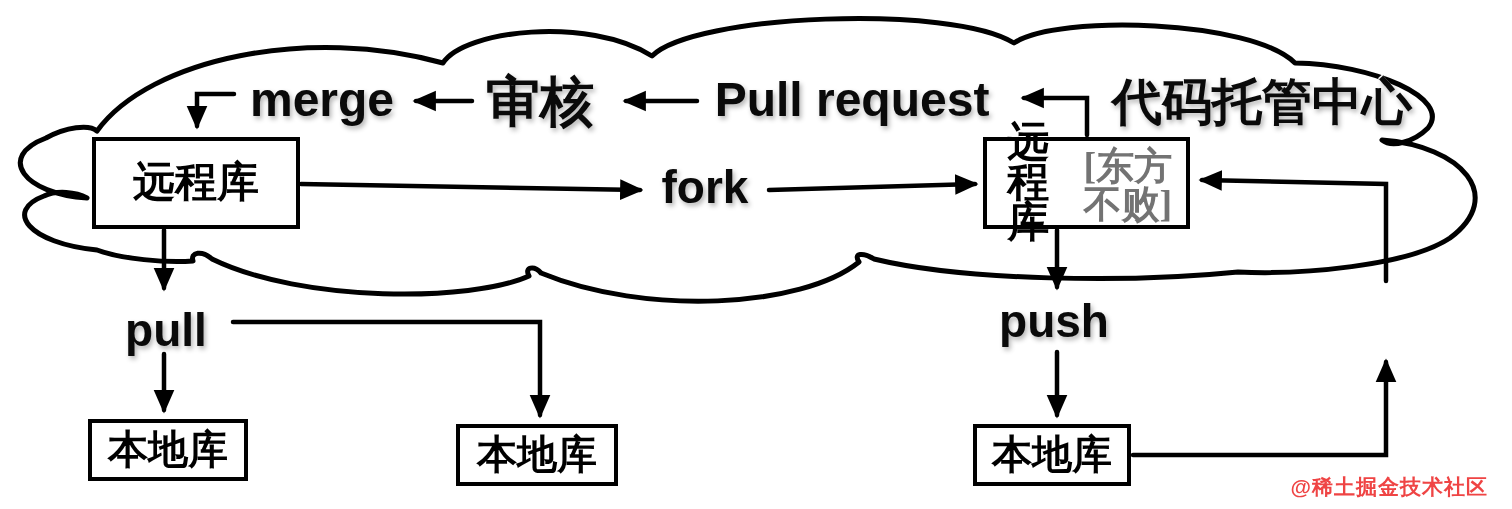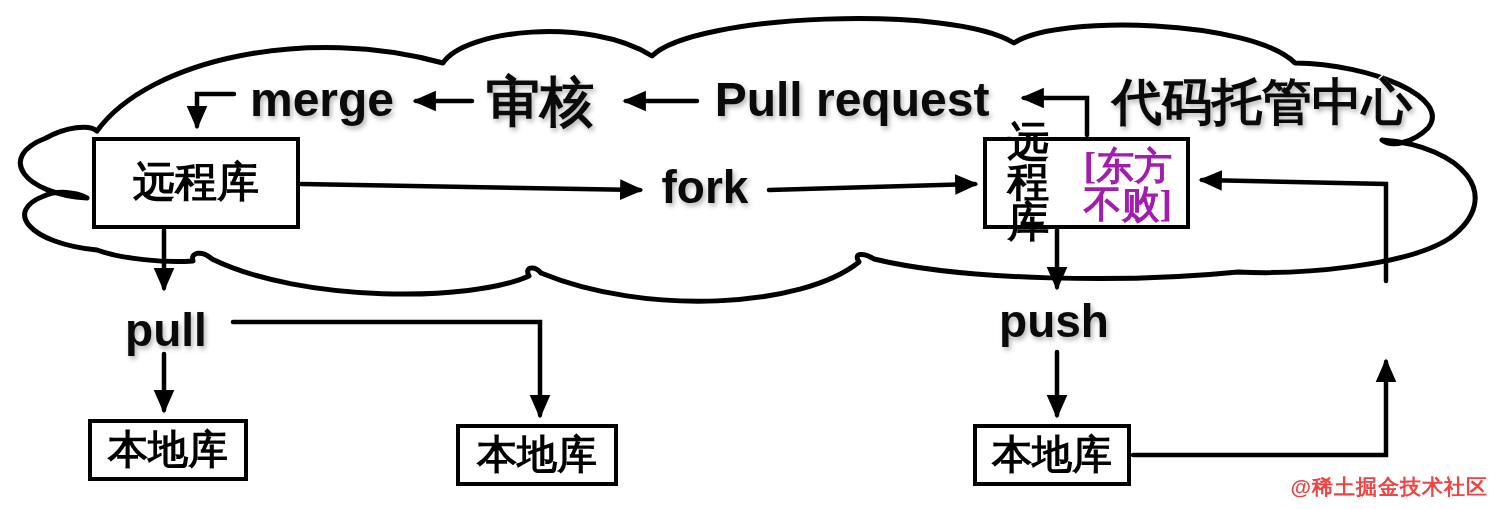--- a/index.html
+++ b/index.html
@@ -18,21 +18,21 @@
   .en{font-family:"Liberation Sans","DejaVu Sans",sans-serif;font-weight:700;}
   .cn{font-family:"Liberation Serif","DejaVu Serif",serif;font-weight:700;}
   .node{
     position:absolute;box-sizing:border-box;background:#ffffff;border:4px solid #000;
     display:flex;flex-direction:row;align-items:center;justify-content:center;
     font-family:"Liberation Serif","DejaVu Serif",serif;font-weight:700;color:#000;text-align:center;
   }
   .node .title{font-size:42px;line-height:0.95;}
   .node.local .title{font-size:40px;}
   .owner-left{font-size:42px;line-height:1.0;color:#1072c4;margin-top:2px;}
-  .owner-right{font-size:38px;line-height:1.0;color:#a21caf;margin-top:4px;}
+  .owner-right{font-size:38px;line-height:1.0;color:#737373;margin-top:4px;}
   .watermark{
     position:absolute;right:24px;bottom:8px;font-size:21px;color:#ef4444;
     font-family:"Liberation Sans","DejaVu Sans",sans-serif;font-weight:700;letter-spacing:1px;
   }
 </style>
 </head>
 <body>
 
 <div class="canvas">
 

